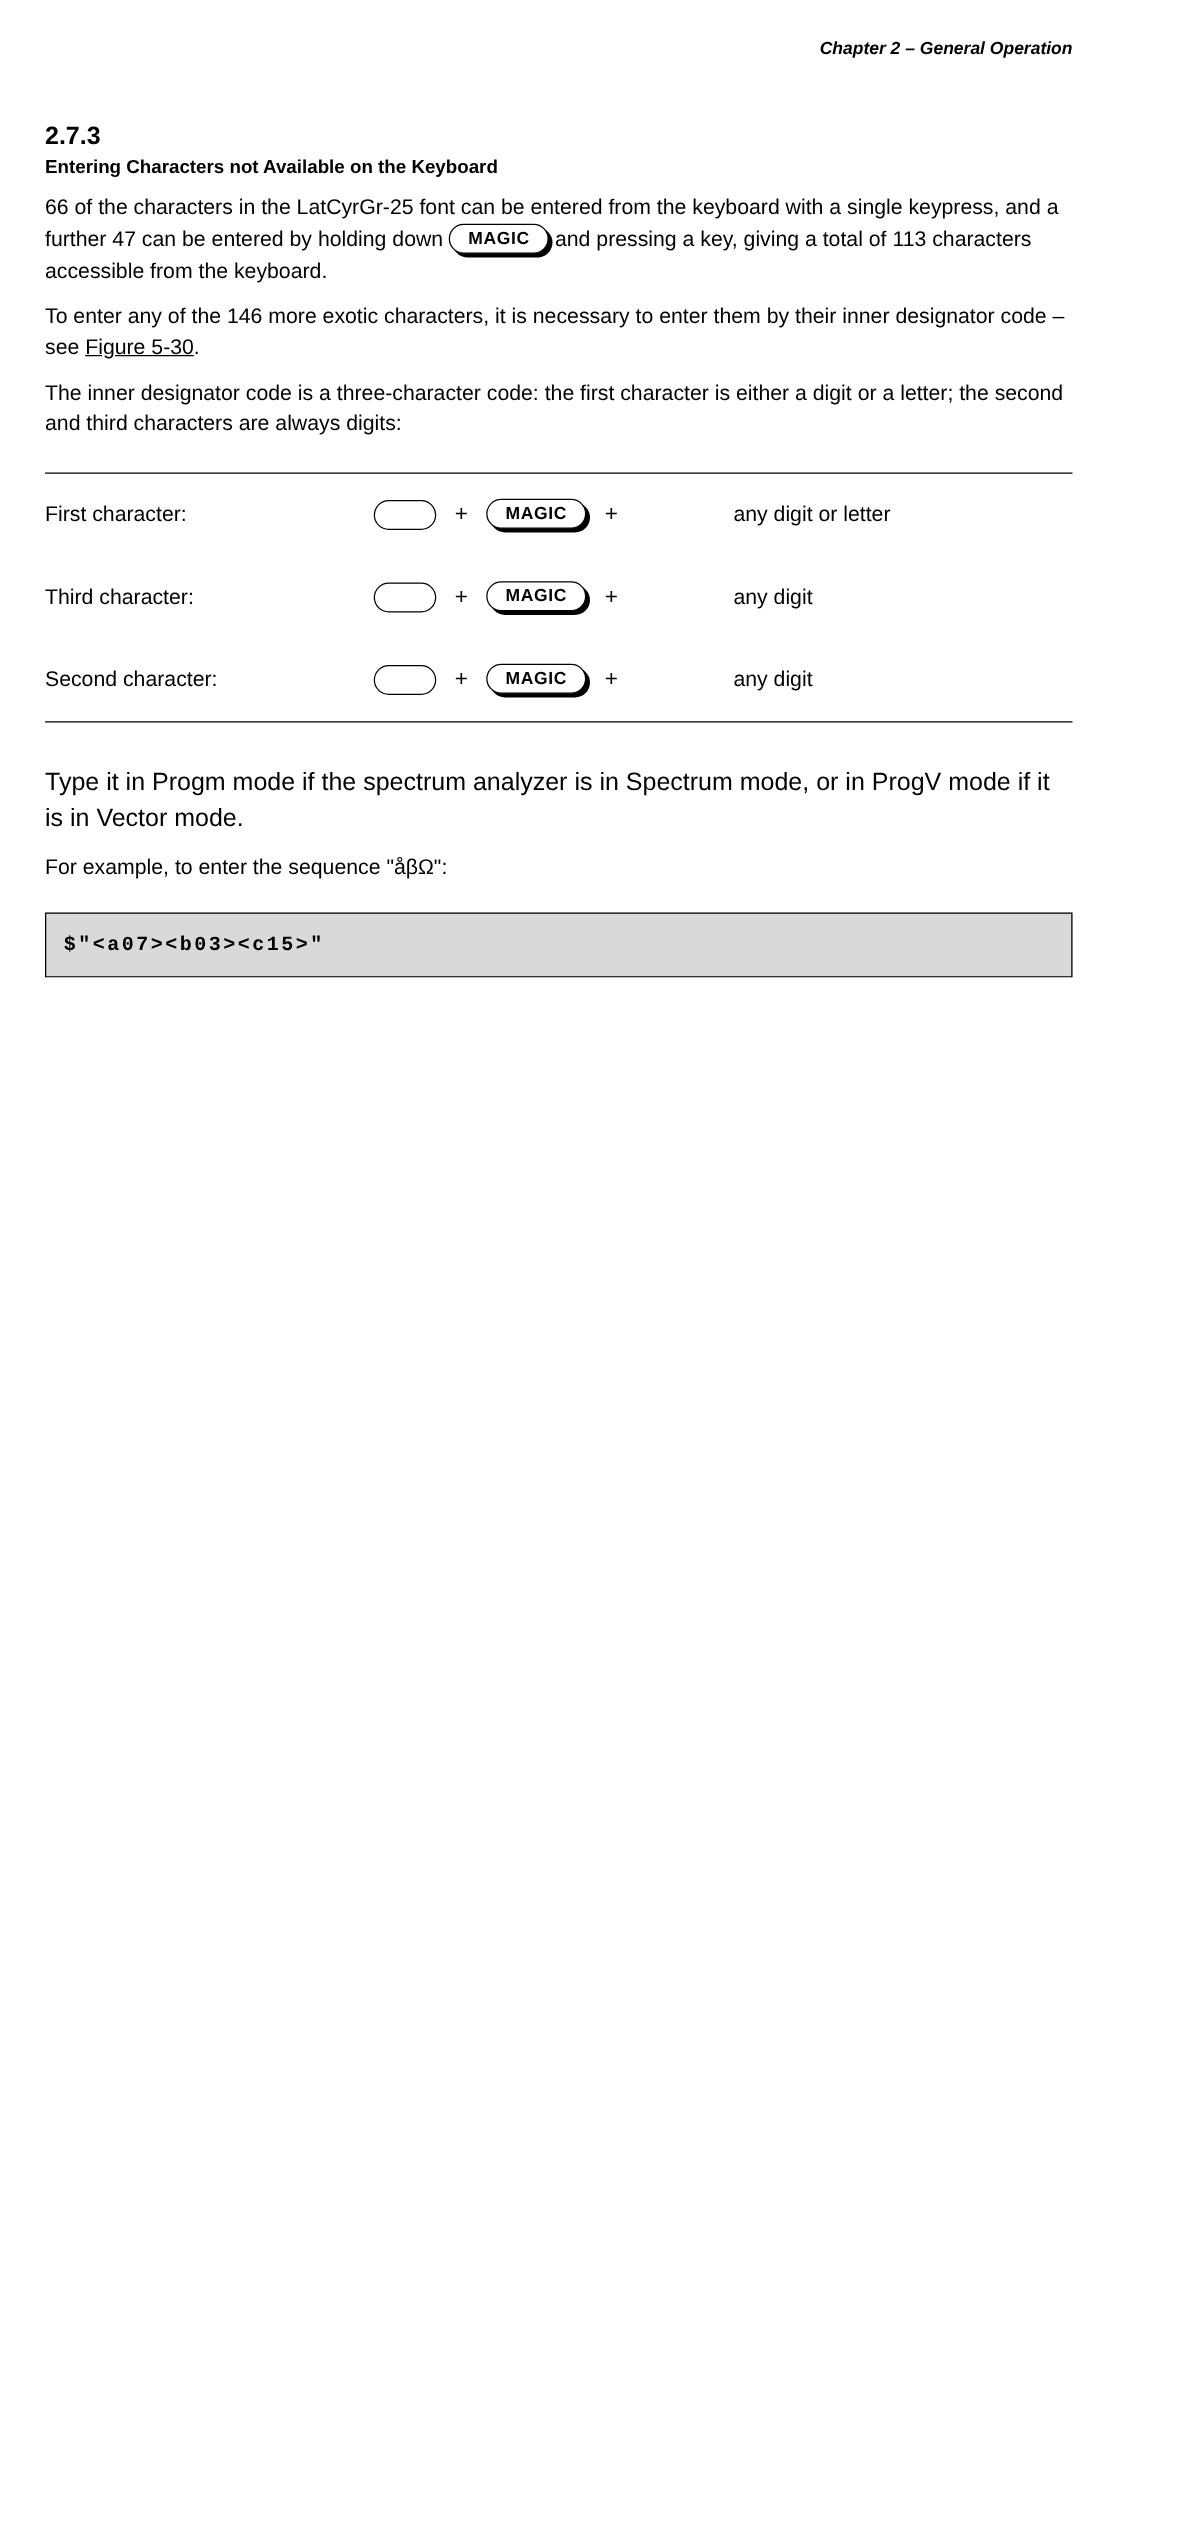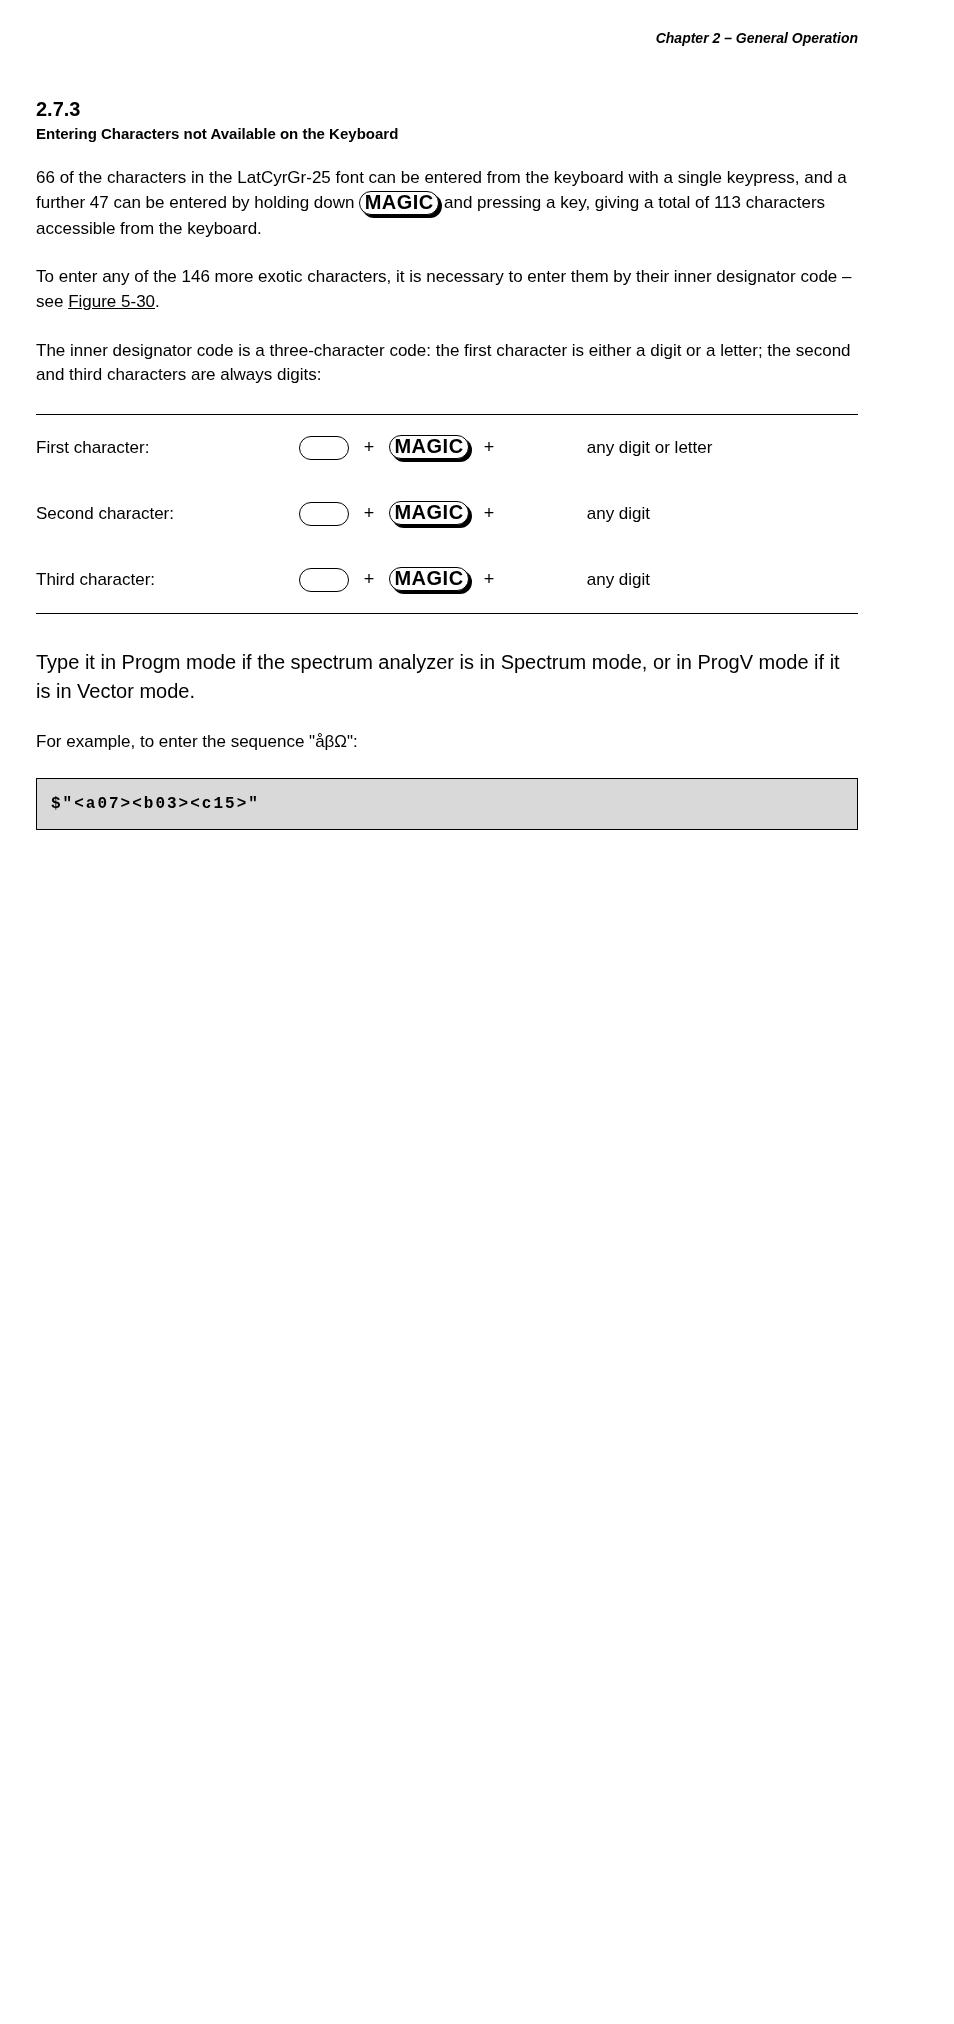--- a/index.html
+++ b/index.html
@@ -42,21 +42,21 @@
   }
   .section-title {
     font-weight: bold;
     font-size: 15px;
     margin-top: 4px;
   }
 
   .body-text {
     font-size: 17px;
     line-height: 1.45;
-    margin-top: 24px;
+    margin-top: 12px;
   }
   .figure-ref {
     text-decoration: underline;
     cursor: pointer;
   }
 
   .table-wrapper {
     margin-top: 26px;
     border-top: 1px solid #000;
     border-bottom: 1px solid #000;
@@ -110,21 +110,21 @@
     background: #000;
     border-radius: 12px;
   }
   .pill.magic-wrap .face {
     position: absolute;
     left: 0; top: 0;
     width: 80px; height: 24px;
     background: #fff;
     border: 1.5px solid #000;
     border-radius: 12px;
-    font-size: 20px;
+    font-size: 14px;
     font-weight: bold;
     line-height: 21px;
     text-align: center;
     letter-spacing: 0.5px;
   }
   .plus {
     display: inline-block;
     font-size: 18px;
     vertical-align: middle;
     margin: 0 10px;
@@ -192,34 +192,34 @@
               <span class="plus">+</span>
               <span class="pill magic-wrap">
                 <span class="shadow"></span>
                 <span class="face">MAGIC</span>
               </span>
               <span class="plus-after">+</span>
             </td>
             <td class="value">any digit or letter</td>
           </tr>
           <tr>
-            <td class="label">Second character:</td>
+            <td class="label">Third character:</td>
             <td class="keys">
               <span class="pill blank"></span>
               <span class="plus">+</span>
               <span class="pill magic-wrap">
                 <span class="shadow"></span>
                 <span class="face">MAGIC</span>
               </span>
               <span class="plus-after">+</span>
             </td>
             <td class="value">any digit</td>
           </tr>
           <tr>
-            <td class="label">Third character:</td>
+            <td class="label">Second character:</td>
             <td class="keys">
               <span class="pill blank"></span>
               <span class="plus">+</span>
               <span class="pill magic-wrap">
                 <span class="shadow"></span>
                 <span class="face">MAGIC</span>
               </span>
               <span class="plus-after">+</span>
             </td>
             <td class="value">any digit</td>

